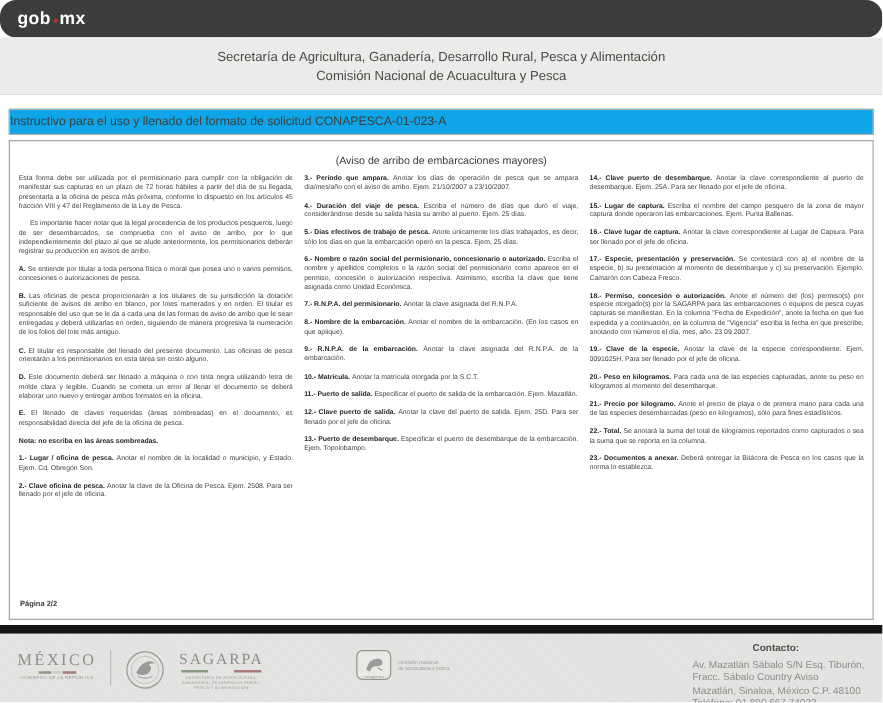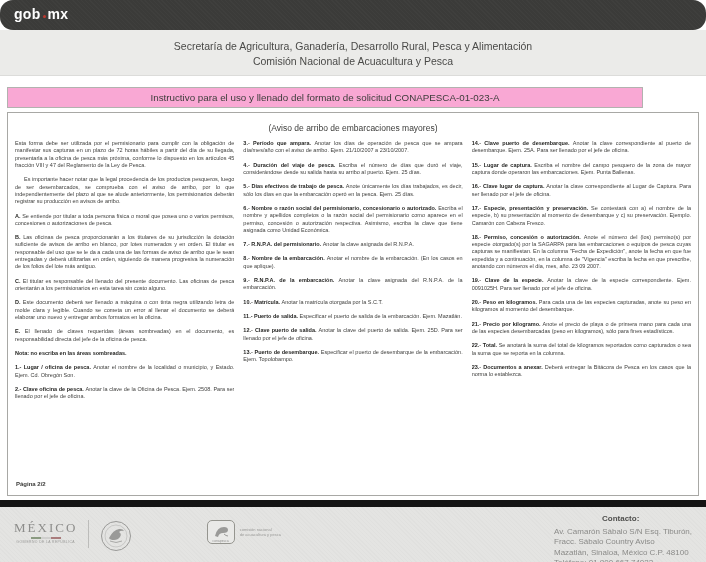--- a/index.html
+++ b/index.html
@@ -32,23 +32,23 @@
   
   .header-band {
     position:absolute; top:30px; left:0; right:0; height:46px;
     background:#ebebe9; border-bottom:1px solid #dcdcda;
     text-align:center; padding-top:9px;
     font-size:10.5px; line-height:15px; color:#4a4a48;
   }
 
   
   .title-box {
-    position:absolute; top:87px; left:7px; width:636px; height:21px;
-    background:#f9a8d4; border:1px solid #b2b2af;
-    text-align:center; line-height:19px;
+    position:absolute; top:87px; left:7px; width:692px; height:21px;
+    background:#0ea5e9; border:1px solid #b2b2af;
+    text-align:left; line-height:19px;
     font-size:9.8px; color:#3d3d3b;
   }
 
   
   .main-box {
     position:absolute; top:112px; left:7px; width:692px; height:384px;
     background:#fff; border:1px solid #a8a8a5;
   }
   .subtitle {
     position:absolute; top:10px; left:0; right:0;
@@ -191,20 +191,27 @@
 
     <div class="eagle-seal">
       <svg width="32" height="32" viewBox="0 0 32 32">
         <circle cx="16" cy="16" r="14.5" fill="none" stroke="#9a9a98" stroke-width="1"></circle>
         <circle cx="16" cy="16" r="11" fill="none" stroke="#b5b5b3" stroke-width="0.6"></circle>
         <path d="M9 18 q4 -8 10 -9 q4 -0.5 5 2 q-3 -1 -5 1 q3 2 1 5 q-2 3 -6 3 q-4 0 -5 -2 z" fill="#9a9a98"></path>
         <path d="M10 21 q6 3 12 0" stroke="#9a9a98" stroke-width="0.8" fill="none"></path>
       </svg>
     </div>
 
+    <div class="sagarpa-logo">
+      <div class="sg-title">SAGARPA</div>
+      <div class="sg-flagline"></div>
+      <div class="sg-sub">SECRETARÍA DE AGRICULTURA,
+GANADERÍA, DESARROLLO RURAL,
+PESCA Y ALIMENTACIÓN</div>
+    </div>
 
     <div class="cofemer-logo">
       <div class="cf-row">
           <span>CO</span>
           <span class="cf-box">F</span>
           <span>MER</span>
         </div>
       <div class="cf-sub">de Mejora Regulatoria</div>
     </div>
 
@@ -217,18 +224,18 @@
         <div class="cp-label">conapesca</div>
       </div>
       <div class="cp-caption">comisión nacional
 de acuacultura y pesca</div>
     </div>
 
   </div>
 
   <div class="contact">
     <div class="contact-heading">Contacto:</div>
-    <div>Av. Camarón Sábalo S/N Esq. Tiburón,</div>
+    <div>Av. Mazatlán Sábalo S/N Esq. Tiburón,</div>
     <div>Fracc. Sábalo Country Aviso</div>
     <div>Mazatlán, Sinaloa, México C.P. 48100</div>
     <div>Teléfono: 01 800 667 74022</div>
   </div>
 </div>
 
 </body></html>

